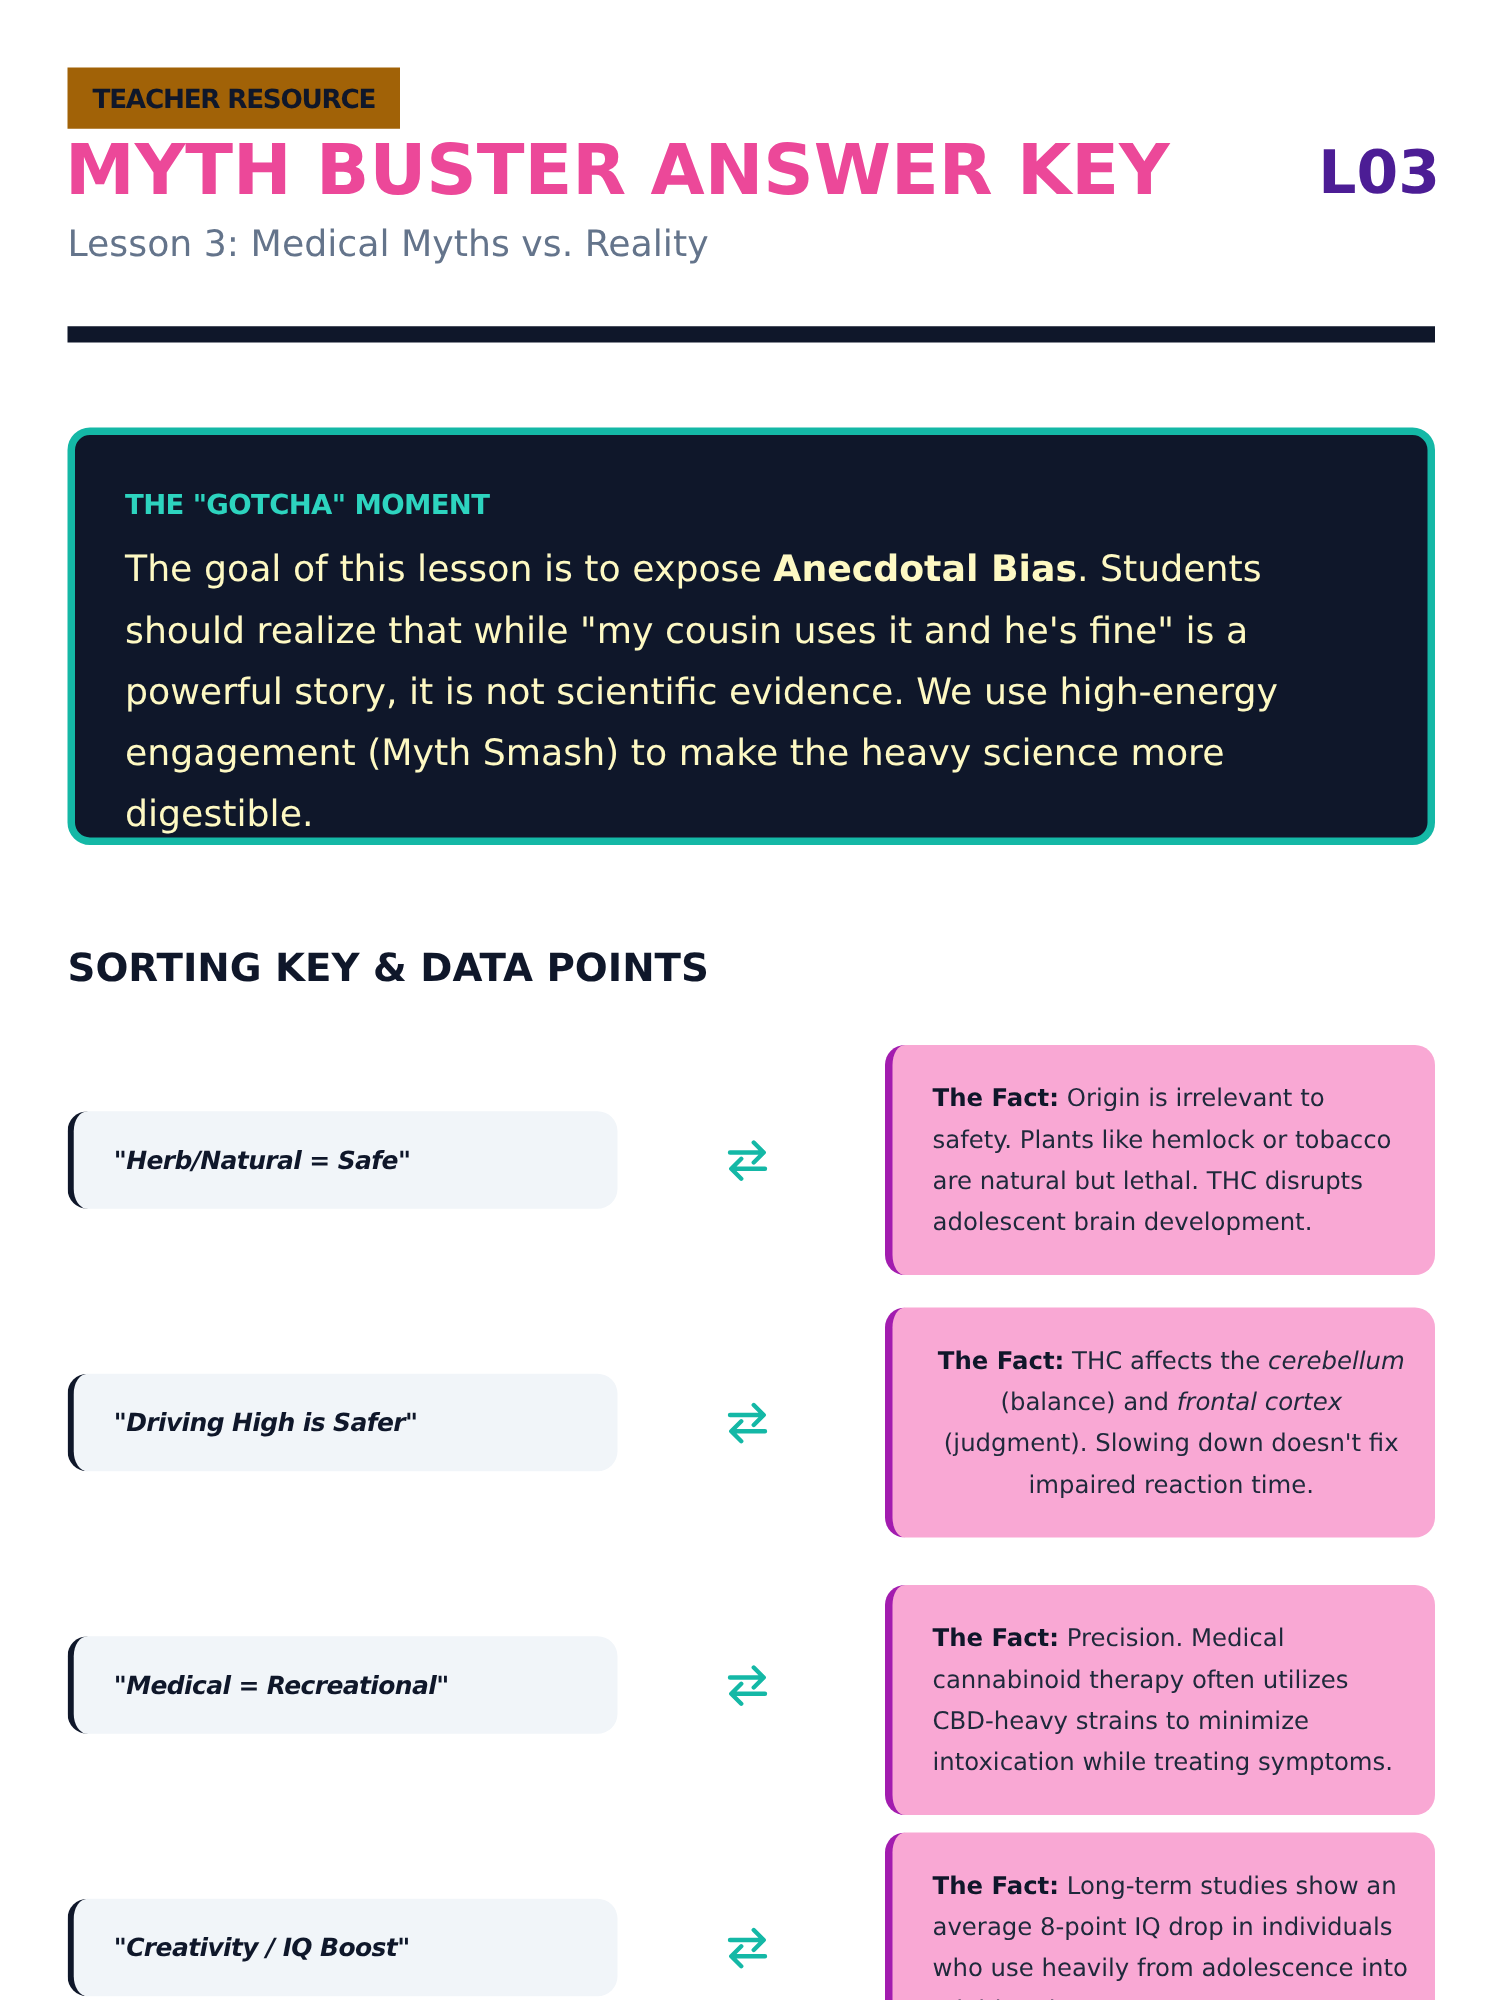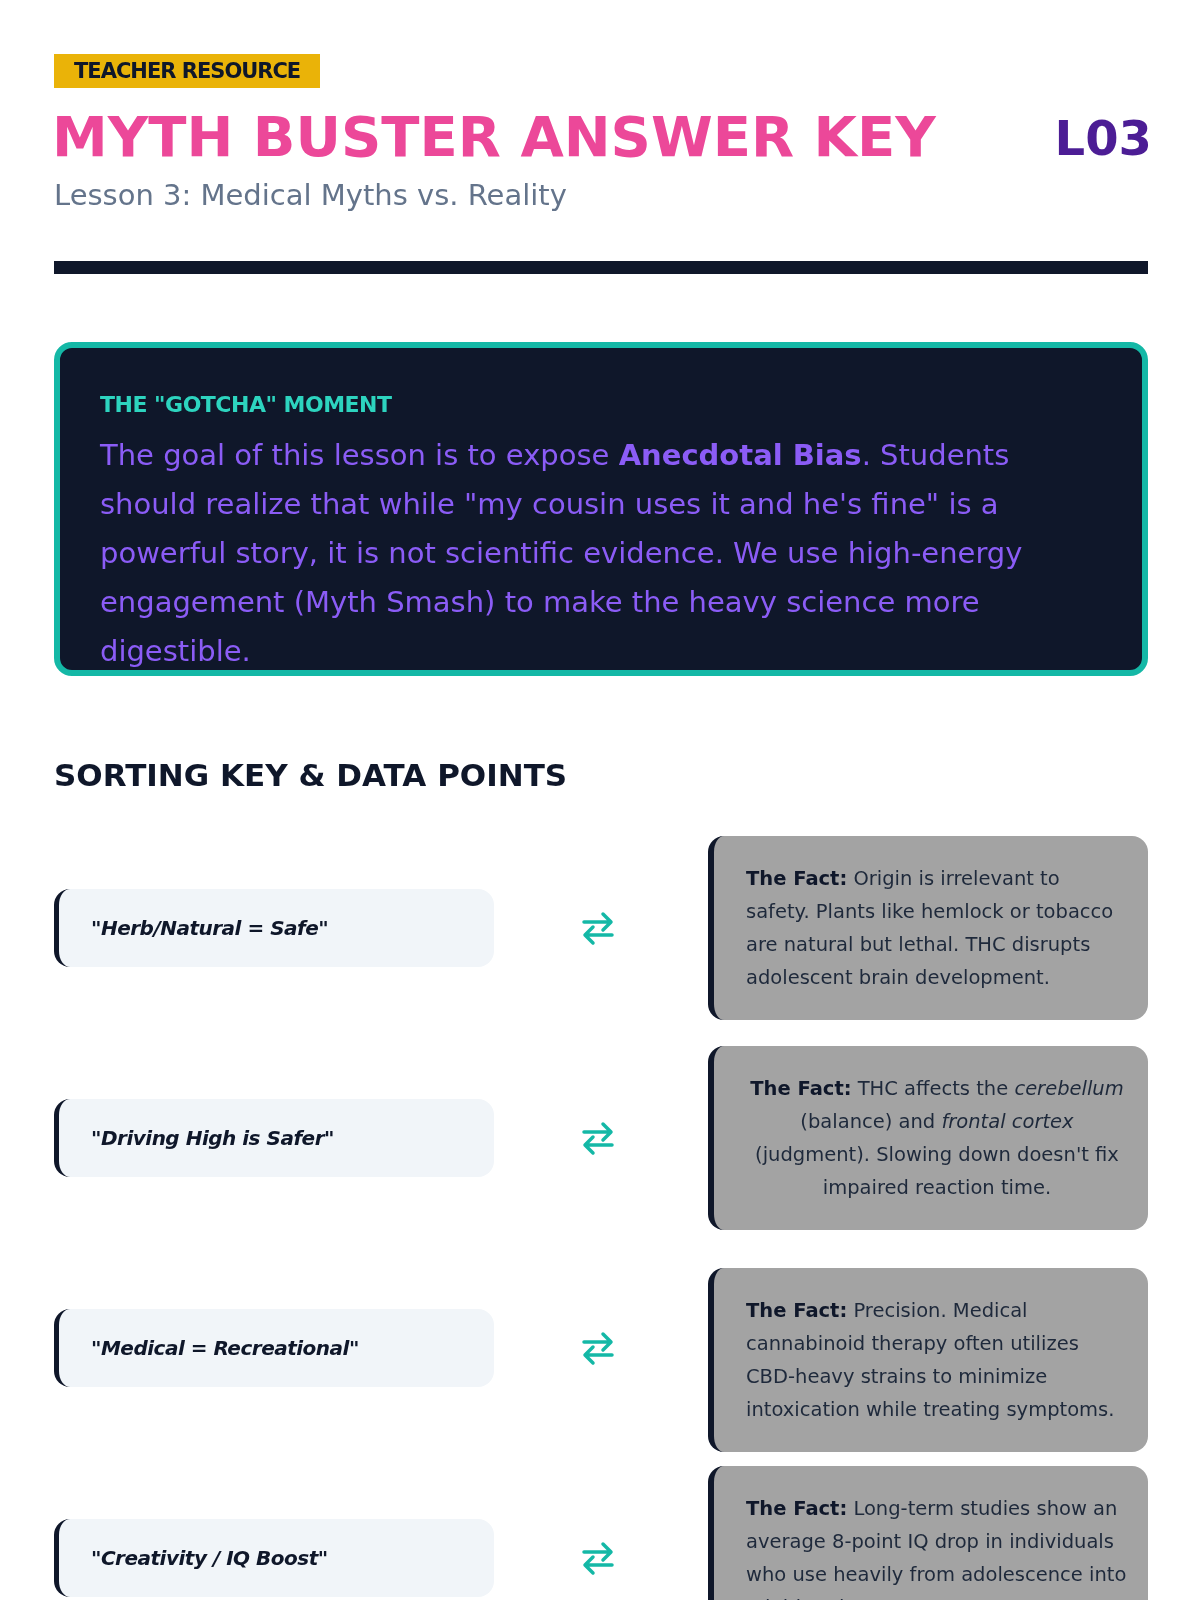--- a/index.html
+++ b/index.html
@@ -1,30 +1,30 @@
 <!DOCTYPE html>
 <html><head>
 <meta charset="utf-8">
 <style>
   html, body { margin:0; padding:0; }
   body { width:1200px; height:1600px; overflow:hidden; background:#ffffff; font-family:"Liberation Sans", sans-serif; color:#0f172a; position:relative; }
-  .badge { position:absolute; left:54px; top:54px; height:34px; width:266px; background:#eab308; color:#0f172a; font-weight:800; font-size:21px; letter-spacing:-1px; display:flex; align-items:center; padding-left:20px; box-sizing:border-box; font-family:"DejaVu Sans", sans-serif; }
+  .badge { position:absolute; left:54px; top:54px; height:49px; width:266px; background:#a16207; color:#0f172a; font-weight:800; font-size:21px; letter-spacing:-1px; display:flex; align-items:center; padding-left:20px; box-sizing:border-box; font-family:"DejaVu Sans", sans-serif; }
   .title { position:absolute; left:52px; top:104px; font-family:"DejaVu Sans", sans-serif; font-weight:900; font-size:56px; letter-spacing:0px; color:#ec4899; margin:0; white-space:nowrap; transform:scaleX(1.0); }
   .code { position:absolute; right:48px; top:110px; font-family:"DejaVu Sans", sans-serif; font-weight:900; font-size:48px; color:#4c1d95; }
   .subtitle { position:absolute; left:54px; top:178px; font-size:29px; color:#64748b; font-family:"DejaVu Sans", sans-serif; }
   .rule { position:absolute; left:54px; top:261px; width:1094px; height:13px; background:#0f172a; }
   .gotcha { position:absolute; left:54px; top:342px; width:1094px; height:334px; box-sizing:border-box; border:6px solid #14b8a6; border-radius:18px; background:#0f172a; padding:44px 40px 0 40px; }
   .gotcha-label { color:#2dd4bf; font-weight:800; font-size:22px; font-family:"DejaVu Sans", sans-serif; letter-spacing:-0.5px; }
-  .gotcha-text { color:#8b5cf6; font-size:29px; line-height:49px; margin-top:14px; font-family:"DejaVu Sans", sans-serif; }
+  .gotcha-text { color:#fef9c3; font-size:29px; line-height:49px; margin-top:14px; font-family:"DejaVu Sans", sans-serif; }
   .gotcha-text b { font-weight:bold; }
   .section-title { position:absolute; left:54px; top:757px; font-family:"DejaVu Sans", sans-serif; font-weight:900; font-size:31px; color:#0f172a; margin:0; }
   .row { position:absolute; left:54px; width:1094px; }
   .myth { position:absolute; left:0; width:440px; height:78px; background:#f1f5f9; border-left:5px solid #0f172a; border-radius:16px; box-sizing:border-box; display:flex; align-items:center; padding-left:32px; font-style:italic; font-weight:bold; font-size:20px; color:#0f172a; font-family:"DejaVu Sans", sans-serif; letter-spacing:-0.5px; }
   .swap { position:absolute; left:524px; width:40px; height:40px; }
-  .fact { position:absolute; left:654px; width:440px; height:184px; background:#a3a3a3; border-left:6px solid #0f172a; border-radius:16px; box-sizing:border-box; padding:26px 20px 0 32px; font-size:19.5px; line-height:33px; color:#1e293b; font-family:"DejaVu Sans", sans-serif; }
+  .fact { position:absolute; left:654px; width:440px; height:184px; background:#f9a8d4; border-left:6px solid #a21caf; border-radius:16px; box-sizing:border-box; padding:26px 20px 0 32px; font-size:19.5px; line-height:33px; color:#1e293b; font-family:"DejaVu Sans", sans-serif; }
   .fact b { color:#0f172a; }
 </style>
 </head>
 <body>
 
 <div class="badge">TEACHER RESOURCE</div>
 <h1 class="title">MYTH BUSTER ANSWER KEY</h1>
 <div class="code">L03</div>
 <div class="subtitle">Lesson 3: Medical Myths vs. Reality</div>
 <div class="rule"></div>

